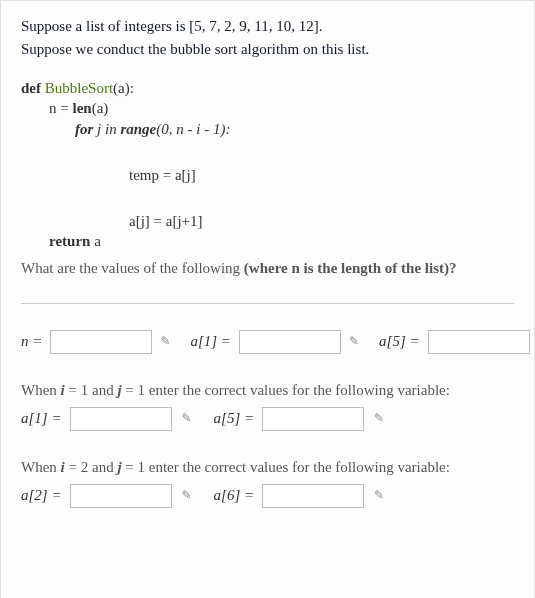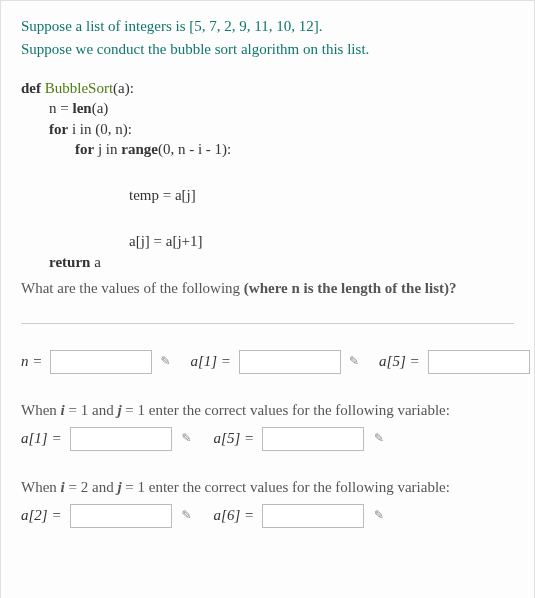--- a/index.html
+++ b/index.html
@@ -13,32 +13,32 @@
   .page {
     padding: 14px 20px 20px 20px;
     border: 1px solid #e0e0e0;
     width: 493px;
     min-height: 570px;
   }
   .intro {
     font-size: 15px;
     line-height: 1.5;
     margin-bottom: 18px;
-    color: #0f766e;
+    color: #0f172a;
   }
   .codeblock {
     font-size: 15px;
     line-height: 1.35;
     color: #333;
     margin-bottom: 4px;
   }
   .codeblock .kw { font-weight: bold; }
   .codeblock .fn { color: #4d7c0f; }
   .ind1 { padding-left: 28px; display: block; }
-  .ind2 { padding-left: 54px; display: block; }
+  .ind2 { padding-left: 54px; display: block; font-style: italic; }
   .ind3 { padding-left: 82px; display: block; }
   .ind4 { padding-left: 108px; display: block; margin-top: 26px; }
   .question {
     font-size: 15px;
     color: #555;
     margin-top: 8px;
   }
   hr.sep {
     border: none;
     border-top: 1px solid #ccc;
@@ -95,23 +95,20 @@
   </div>
 
   <div class="codeblock">
     <span>
       <span class="kw">def</span>
       <span class="fn">BubbleSort</span><span>(a):</span>
     </span><br>
     <span class="ind1">
       <span>n = </span><span class="kw">len</span><span>(a)</span>
     </span>
-    <span class="ind1">
-      <span class="kw">for</span><span> i in (0, n):</span>
-    </span>
     <span class="ind2">
       <span class="kw">for</span><span> j in </span><span class="kw">range</span><span>(0, n - i - 1):</span>
     </span>
     <span class="ind4">temp = a[j]</span>
     <span class="ind4">a[j] = a[j+1]</span>
     <span class="ind1">
       <span class="kw">return</span><span> a</span>
     </span>
   </div>
 

